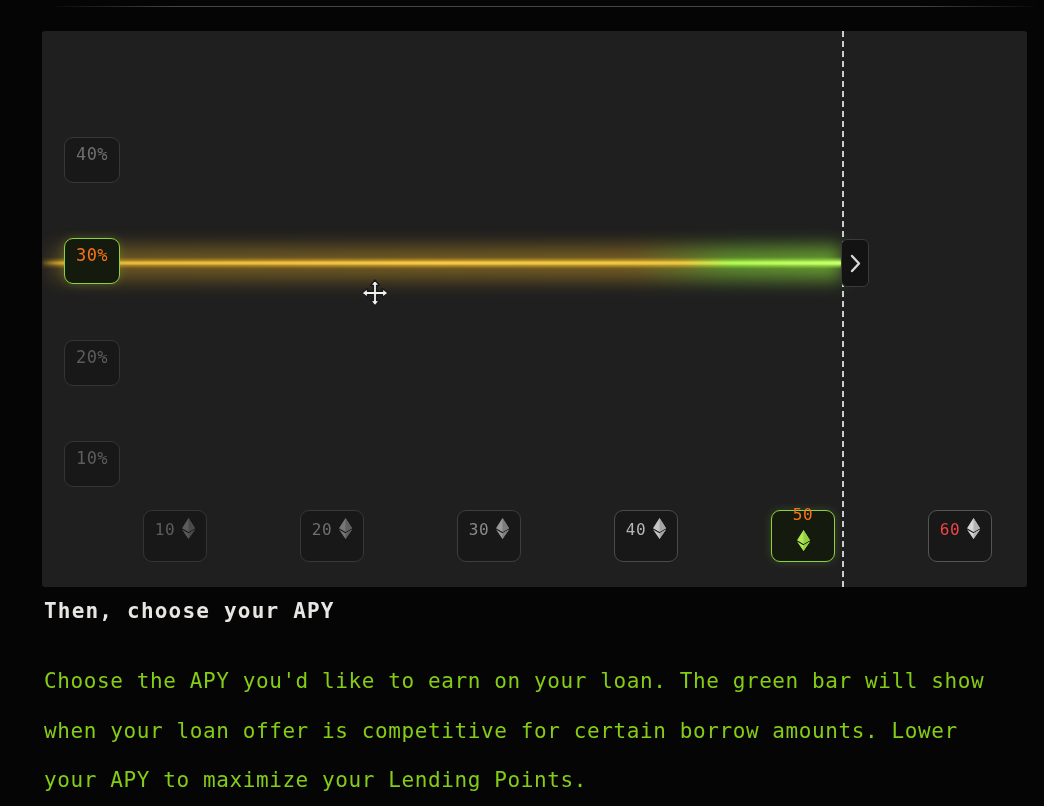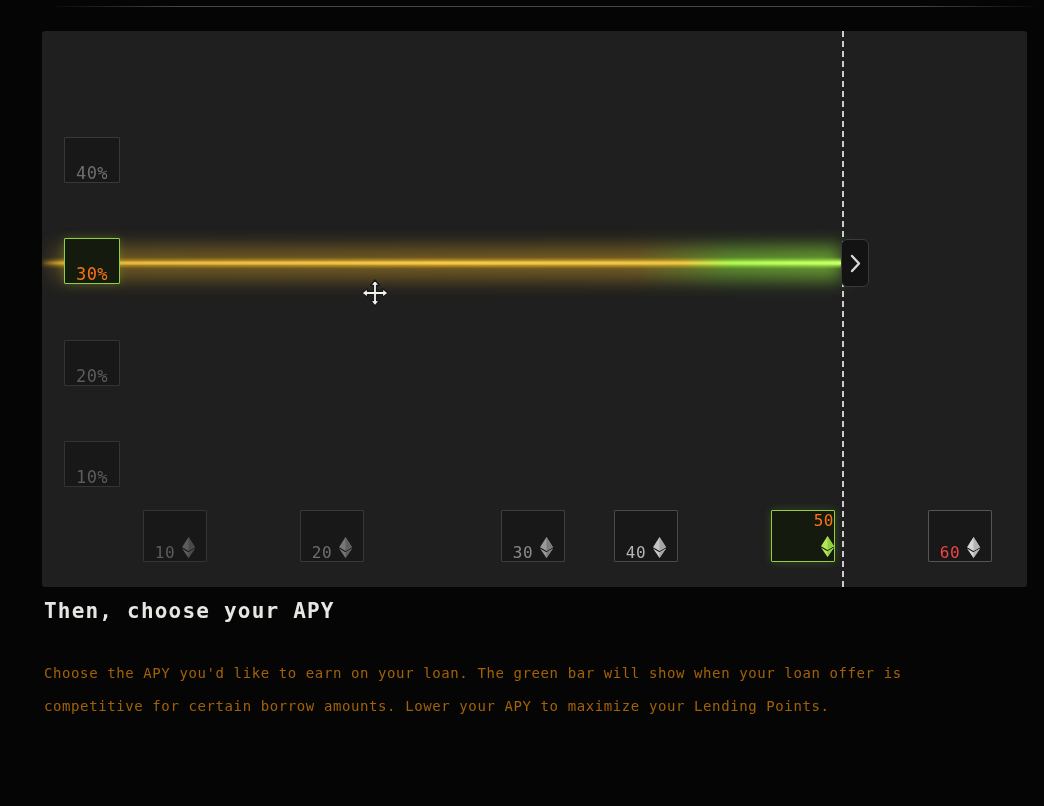--- a/index.html
+++ b/index.html
@@ -114,44 +114,44 @@
     height: 30px;
     z-index: 7;
     pointer-events: none;
   }
 
   
   .chip {
     position: absolute;
     box-sizing: border-box;
     border: 1px solid #3a3a3a;
-    border-radius: 1px;
+    border-radius: 9px;
     background: #181818;
     color: #8e8e8e;
     display: flex;
-    align-items: flex-end;
+    align-items: center;
     justify-content: center;
     gap: 7px;
     font-size: 17px;
     letter-spacing: 0.5px;
     line-height: 1;
-    padding-bottom: 0;
+    padding-bottom: 12px;
   }
   .chip.y-chip {
     width: 56px;
     height: 46px;
   }
   .chip.x-chip {
     width: 64px;
     height: 52px;
     font-size: 16px;
   }
   .chip.dim-1 { color: #5c5c5c; border-color: #343434; }
   .chip.dim-2 { color: #6e6e6e; border-color: #383838; }
-  .chip.dim-3 { color: #8a8a8a; border-color: #3e3e3e; margin-left: 44px; }
+  .chip.dim-3 { color: #8a8a8a; border-color: #3e3e3e; }
   .chip.dim-4 { color: #b4b4b4; border-color: #4a4a4a; }
   .chip.dim-5 { color: #ef4444; border-color: #545454; }
   .chip.active {
     color: #f97316;
     border-color: #8fd13c;
     background: #141a0d;
     z-index: 5;
     box-shadow: 0 0 10px rgba(143,209,60,0.22);
   }
   .chip .eth { flex: 0 0 auto; }
@@ -166,22 +166,22 @@
   .copy h2 {
     margin: 0;
     font-size: 21px;
     font-weight: bold;
     color: #e8e6e3;
     letter-spacing: 1.2px;
     line-height: 1.3;
   }
   .copy p {
     margin: 32px 0 0 0;
-    font-size: 14px;
-    color: #a16207;
+    font-size: 21px;
+    color: #84cc16;
     letter-spacing: 0.6px;
     line-height: 2.36;
   }
 </style>
 </head>
 <body>
 
 <div class="top-divider"></div>
 
 <div class="chart-panel">

